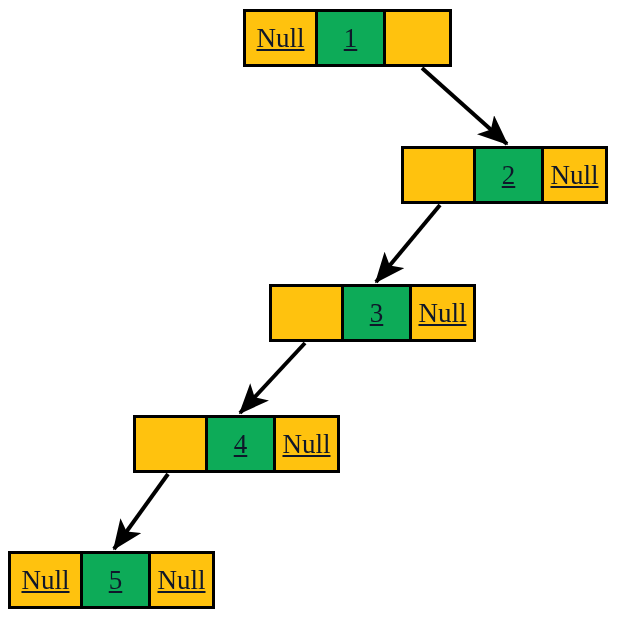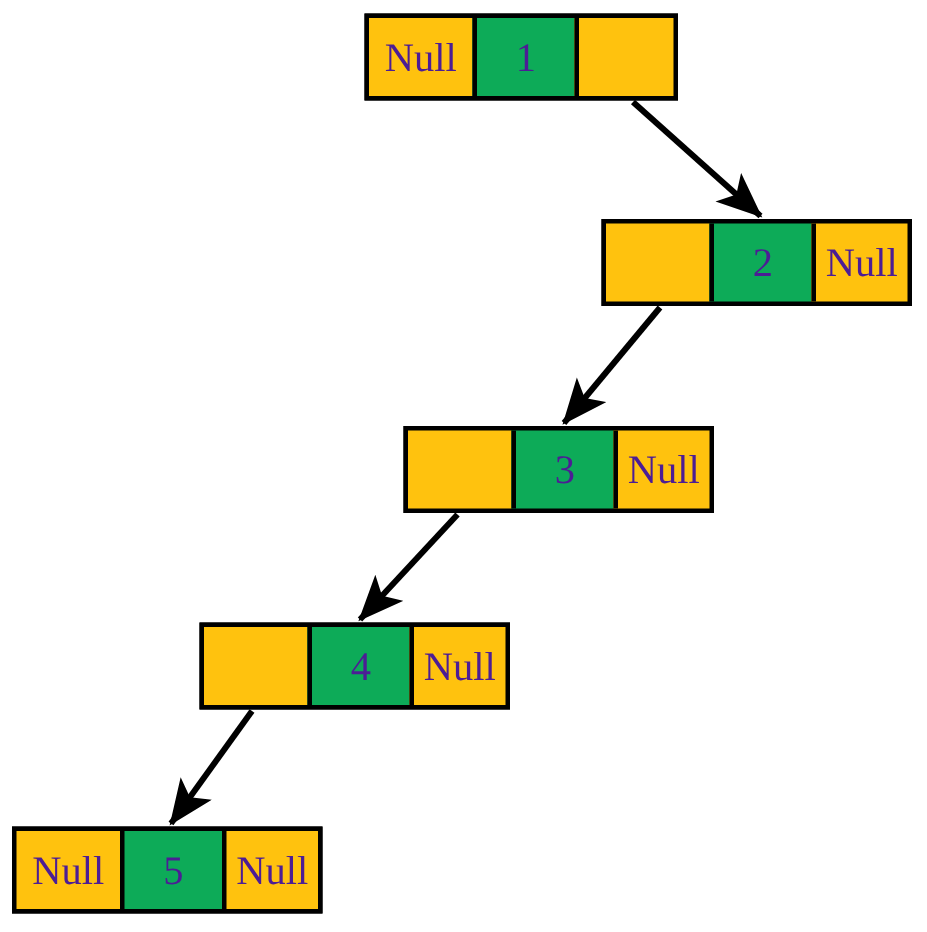--- a/index.html
+++ b/index.html
@@ -22,24 +22,25 @@
     box-sizing: border-box;
     background: #000000;
   }
   .cell {
     box-sizing: border-box;
     display: flex;
     align-items: center;
     justify-content: center;
     font-size: 27px;
     line-height: 1;
-    color: #4c1d95;
+    color: #0f172a;
     border-left: 3px solid #000000;
     background: #FFC20E;
     letter-spacing: 0px;
+    text-decoration: underline;
   }
   .cell:first-child {
     border-left: none;
   }
   .cell.data {
     background: #0DAB58;
   }
   .cell.ptr {
     background: #FFC20E;
   }

